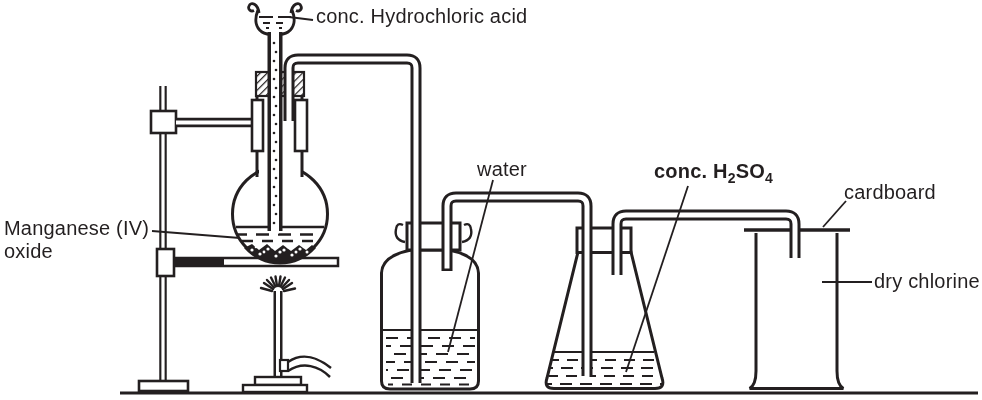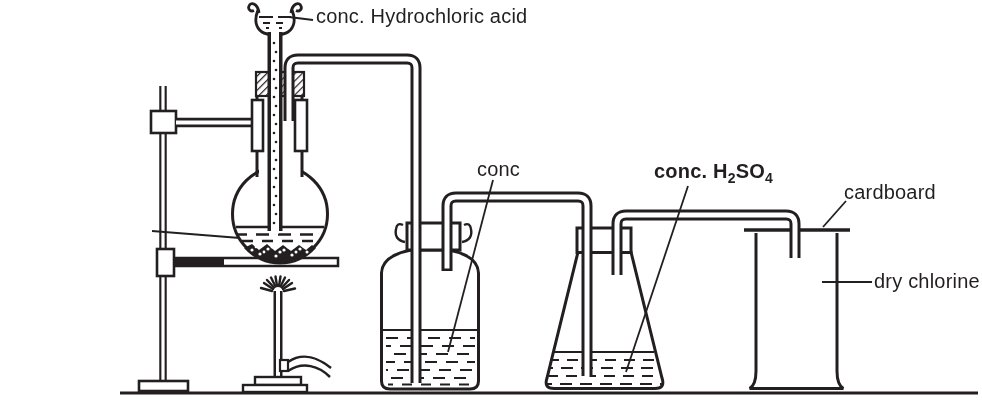--- a/index.html
+++ b/index.html
@@ -180,22 +180,26 @@
     <line x1="152" y1="231" x2="240" y2="238"></line>
     <line x1="493" y1="180" x2="448" y2="352"></line>
     <line x1="688" y1="186" x2="626" y2="372"></line>
     <line x1="823" y1="227" x2="846" y2="201"></line>
     <line x1="822" y1="282" x2="872" y2="282"></line>
   </g>
 </svg>
 
 <div class="label" style="left:316px;top:5px;">conc. Hydrochloric acid</div>
 
-
-<div class="label" style="left:477px;top:158px;">conc</div>
+<div class="label" style="left:4px;top:217px;">
+  <div>Manganese (IV)</div>
+  <div>oxide</div>
+</div>
+
+<div class="label" style="left:477px;top:158px;">water</div>
 
 <div class="label" style="left:654px;top:160px;font-weight:bold;"><span>conc. H</span><sub>2</sub><span>SO</span><sub>4</sub></div>
 
 <div class="label" style="left:874px;top:270px;">dry chlorine</div>
 
 <div class="label" style="left:844px;top:181px;">cardboard</div>
 
 </div>
 
 </body></html>

